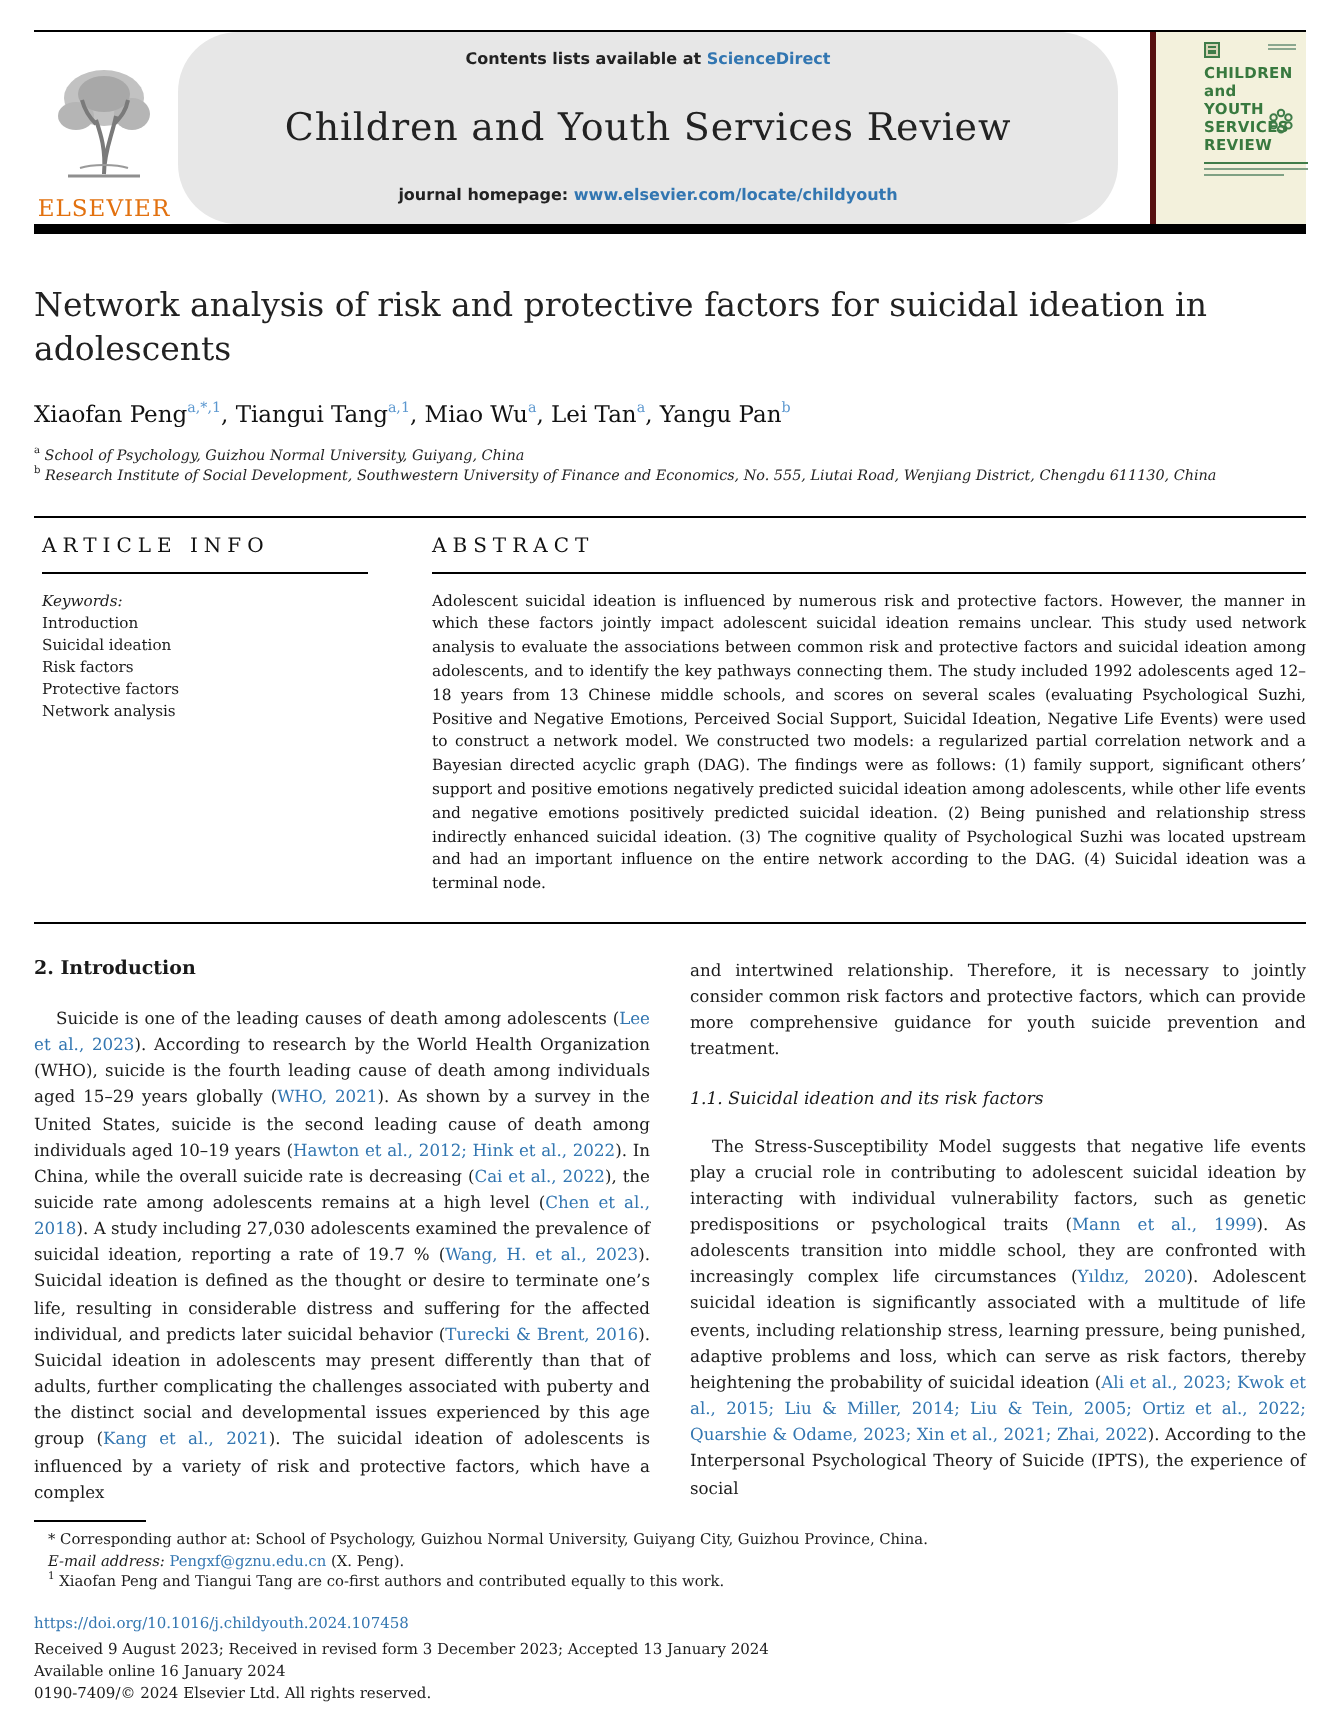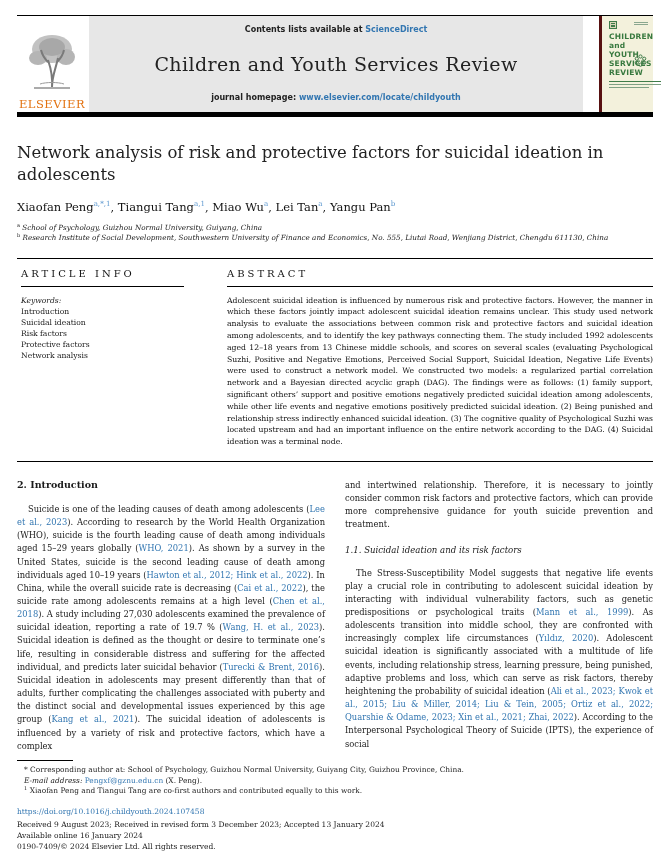--- a/index.html
+++ b/index.html
@@ -27,32 +27,32 @@
     width:72px;display:flex;flex-direction:column;align-items:center;
     justify-content:flex-end;padding:3px 2px 1px 0;box-sizing:border-box;background:#fff;
   }
   .elsevier-word{
     font-size:11.5px;color:#e2710f;letter-spacing:.5px;margin-top:1px;
     font-family:"DejaVu Serif",serif;
   }
   .banner{
     flex:1;background:#e7e7e7;text-align:center;
     display:flex;flex-direction:column;justify-content:space-between;
-    padding:9px 6px 10px 6px;box-sizing:border-box;
+    padding:9px 6px 10px 6px;box-sizing:border-box;border-radius:30px;
   }
   .banner-small{
     font-family:"DejaVu Sans", sans-serif;font-size:8px;font-weight:bold;color:#222;
   }
   .banner-title{
     font-size:19px;color:#222;letter-spacing:.4px;
   }
   .cover-col{
-    width:54px;margin-left:16px;box-sizing:border-box;
+    width:78px;margin-left:16px;box-sizing:border-box;
     background:#f3f1dc;border-left:3px solid #571111;
-    position:relative;padding:5px 4px 4px 7px;
+    position:relative;padding:5px 4px 4px 24px;
   }
   .cover-emblem{
     width:8px;height:8px;background:#d9d6b8;border:1px solid #3f7c49;margin-bottom:3px;
     display:flex;flex-direction:column;justify-content:space-evenly;padding:1px;box-sizing:border-box;
   }
   .cover-emblem i{display:block;height:1px;background:#3f7c49;}
   .cover-top-lines{position:absolute;top:6px;right:5px;width:14px;}
   .cover-top-lines i{display:block;height:1px;background:#8aa78f;margin-bottom:1px;}
   .cover-title{
     font-family:"DejaVu Sans", sans-serif;font-weight:bold;color:#38793f;
@@ -71,21 +71,21 @@
   .authors sup{color:#5b97cf;font-size:62%;}
   .affils{margin-top:9px;font-size:7.2px;line-height:10px;font-style:italic;color:#222;}
   .affils sup{font-style:normal;}
 
   
   .meta-section{
     display:flex;margin-top:15px;border-top:1.2px solid #000;border-bottom:1.2px solid #000;
     padding:9px 0 13px 0;
   }
   .info-col{width:163px;margin-left:4px;flex-shrink:0;}
-  .abs-col{flex:1;margin-left:43px;}
+  .abs-col{flex:1;margin-left:32px;}
   .col-heading{font-size:10px;letter-spacing:3px;color:#111;}
   .heading-rule{border-top:1px solid #000;margin:7px 0 8px 0;}
   .kw-label{font-size:7.6px;font-style:italic;line-height:11px;}
   .kw-list{font-size:7.6px;line-height:11px;}
   .abs-text{font-size:7.7px;line-height:11.8px;text-align:justify;color:#111;}
 
   
   .body-cols{display:flex;gap:20px;margin-top:17px;}
   .bcol{flex:1;min-width:0;}
   .sec-heading{font-size:9.5px;font-weight:bold;margin:0 0 13px 0;}

